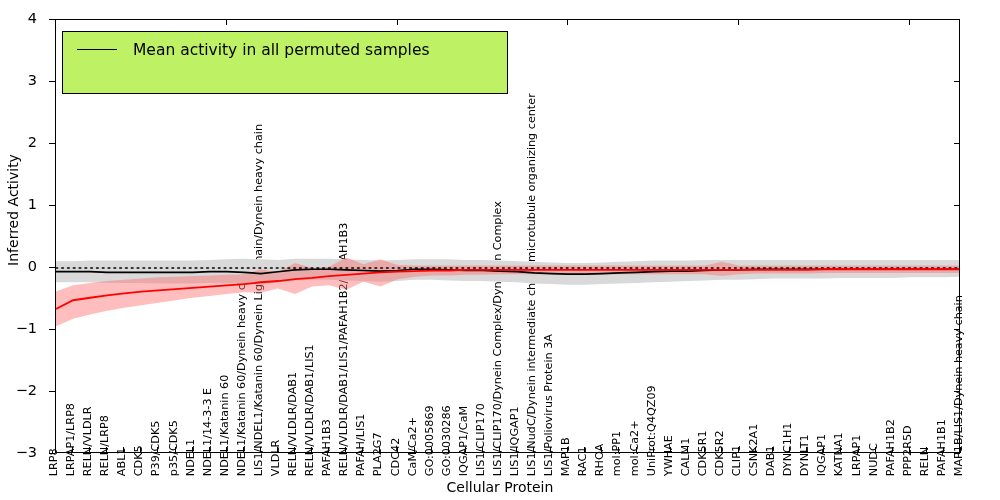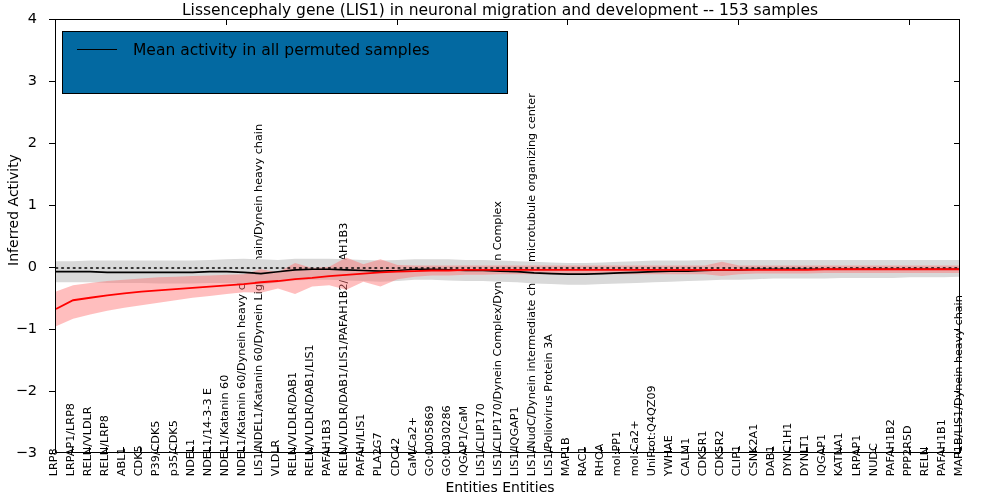--- a/index.html
+++ b/index.html
@@ -37,36 +37,35 @@
   .xtick-mark-t{position:absolute; top:19px; width:0; height:6px; border-left:1.1px solid #000;}
   .xcat{
     position:absolute; bottom:0; font-size:11.2px; color:#000;
     white-space:nowrap; transform-origin:left bottom;
     transform:rotate(-90deg); line-height:1;
   }
 
   
   #legend{
     position:absolute; left:62px; top:31px; width:446px; height:63px;
-    border:1.3px solid #000; background:#0369a1; box-sizing:border-box;
+    border:1.3px solid #000; background:#bef264; box-sizing:border-box;
     padding:4px 0 0 0;
   }
   .legend-row{display:flex; align-items:center; height:27px; padding-left:14px;}
   .legend-swatch{width:40px; height:0; margin-right:16px; flex:none;}
   .legend-text{font-size:15.5px; color:#000; white-space:nowrap;}
 </style>
 </head>
 <body>
 
 <div id="root">
 
-  <div id="chart-title">Lissencephaly gene (LIS1) in neuronal migration and development -- 153 samples</div>
 
   <div id="ylabel">Inferred Activity</div>
-  <div id="xlabel">Entities Entities</div>
+  <div id="xlabel">Cellular Protein</div>
 
   <div id="yaxis">
       <div class="ytick-label" style="top: 444px;">−3</div>
       <div class="ytick-mark" style="top: 453px;"></div>
       <div class="ytick-mark-r" style="top: 453px;"></div>
       <div class="ytick-label" style="top: 382px;">−2</div>
       <div class="ytick-mark" style="top: 391px;"></div>
       <div class="ytick-mark-r" style="top: 391px;"></div>
       <div class="ytick-label" style="top: 320px;">−1</div>
       <div class="ytick-mark" style="top: 329px;"></div>

